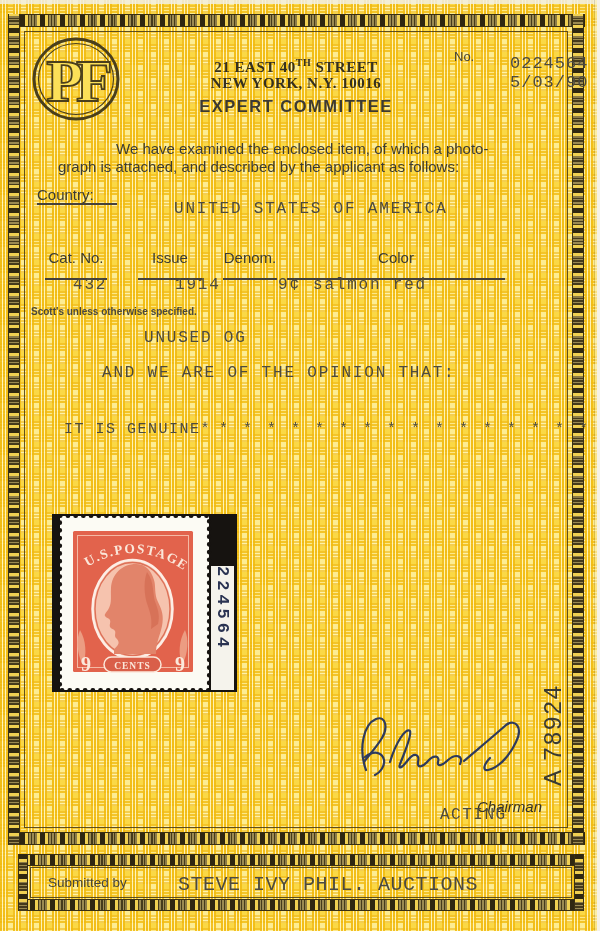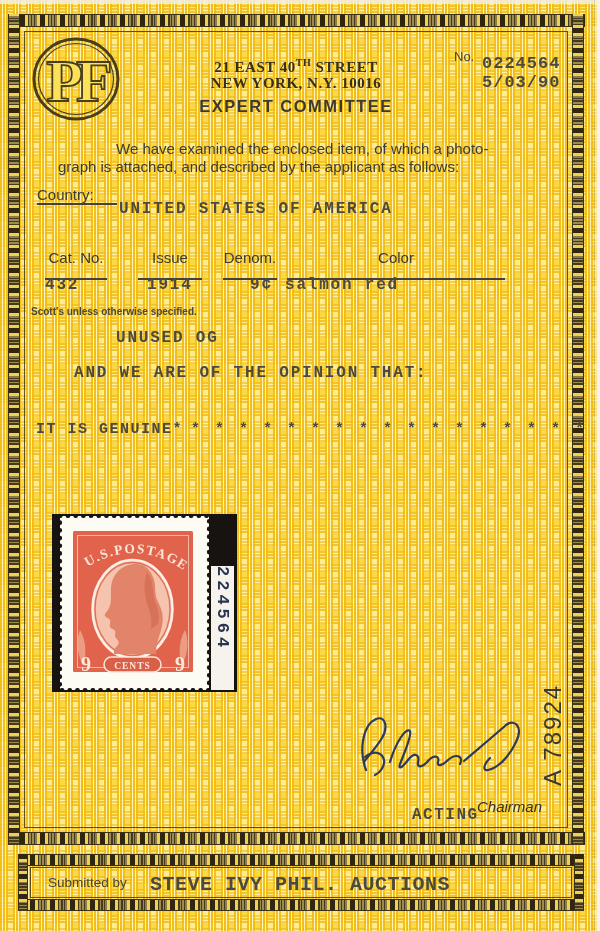--- a/index.html
+++ b/index.html
@@ -9,21 +9,21 @@
     background-color:#fbdc4f;
     background-image:
       repeating-linear-gradient(90deg, rgba(241,186,16,.85) 0 2px, rgba(255,246,191,.9) 2px 3px, rgba(241,186,16,.85) 3px 5px, rgba(255,246,191,.9) 5px 6px, rgba(241,186,16,.85) 6px 8px, rgba(0,0,0,0) 8px 13px),
       repeating-linear-gradient(0deg, rgba(236,176,12,.5) 0 2px, rgba(255,246,191,.55) 2px 3px, rgba(236,176,12,.5) 3px 5px, rgba(255,246,191,.55) 5px 6px, rgba(236,176,12,.5) 6px 8px, rgba(0,0,0,0) 8px 13px),
       conic-gradient(rgba(255,252,214,.5) 0.25turn, rgba(247,201,36,.22) 0.25turn 0.5turn, rgba(255,252,214,.5) 0.5turn 0.75turn, rgba(247,201,36,.22) 0.75turn);
     background-size:13px 13px,13px 13px,26px 26px;
   }
   .abs{position:absolute;}
   .serif{font-family:"Liberation Serif",serif;}
   .mono{font-family:"Liberation Mono",monospace;}
-  .tw{font-family:"Liberation Mono",monospace;font-weight:bold;color:#4c4a40;}
+  .tw{font-family:"Liberation Mono",monospace;font-weight:normal;color:#4c4a40;margin-left:28px;}
   .ink{color:#35301f;}
   .band-h{
     border-top:1.5px solid #3a3013;border-bottom:1.5px solid #3a3013;box-sizing:border-box;
     background-image:repeating-linear-gradient(90deg,
       #453a1c 0 1.5px,#9b8a52 1.5px 3px,#453a1c 3px 4.5px,#9b8a52 4.5px 6px,#453a1c 6px 7.5px,#8d7c47 7.5px 9px,
       #f0d052 9px 12px,#2f2711 12px 17px,#f0d052 17px 20px);
   }
   .band-v{
     border-left:1.5px solid #3a3013;border-right:1.5px solid #3a3013;box-sizing:border-box;
     background-image:repeating-linear-gradient(0deg,
@@ -64,21 +64,21 @@
   <div class="abs" style="left:454px;top:49px;font-size:13px;color:#46443c;">No.</div>
   <div class="abs tw" style="left:482px;top:54px;font-size:17px;letter-spacing:1px;">0224564</div>
   <div class="abs tw" style="left:482px;top:73px;font-size:17px;letter-spacing:1px;">5/03/90</div>
 
   <div class="abs" style="left:58px;top:140px;width:446px;font-size:15px;line-height:18px;color:#3c3c34;">
     <div style="text-indent:58px;">We have examined the enclosed item, of which a photo-</div>
     <div>graph is attached, and described by the applicant as follows:</div>
   </div>
 
   <div class="abs" style="left:37px;top:179px;width:80px;font-size:15px;color:#3b3b33;border-bottom:2px solid #45403a;padding-bottom:0;box-sizing:border-box;margin-top:7px;">Country:</div>
-  <div class="abs tw" style="left:119px;top:200px;font-size:16px;letter-spacing:1.8px;">UNITED STATES OF AMERICA</div>
+  <div class="abs tw" style="left:119px;top:200px;font-size:16px;letter-spacing:1.8px;padding-left:27px;">UNITED STATES OF AMERICA</div>
 
   <div class="abs colhead" style="left:45px;top:249px;width:62px;">Cat. No.</div>
   <div class="abs colhead" style="left:138px;top:249px;width:64px;">Issue</div>
   <div class="abs colhead" style="left:223px;top:249px;width:54px;">Denom.</div>
   <div class="abs colhead" style="left:287px;top:249px;width:218px;">Color</div>
   <div class="abs tw" style="left:45px;top:276px;font-size:16px;letter-spacing:1.8px;">432</div>
   <div class="abs tw" style="left:147px;top:276px;font-size:16px;letter-spacing:1.8px;">1914</div>
   <div class="abs tw" style="left:250px;top:276px;font-size:16px;letter-spacing:1.8px;">9¢</div>
   <div class="abs tw" style="left:285px;top:276px;font-size:16px;letter-spacing:1.8px;">salmon red</div>
   <div class="abs" style="left:31px;top:306px;font-size:10px;font-weight:bold;color:#4a483c;">Scott's unless otherwise specified.</div>

